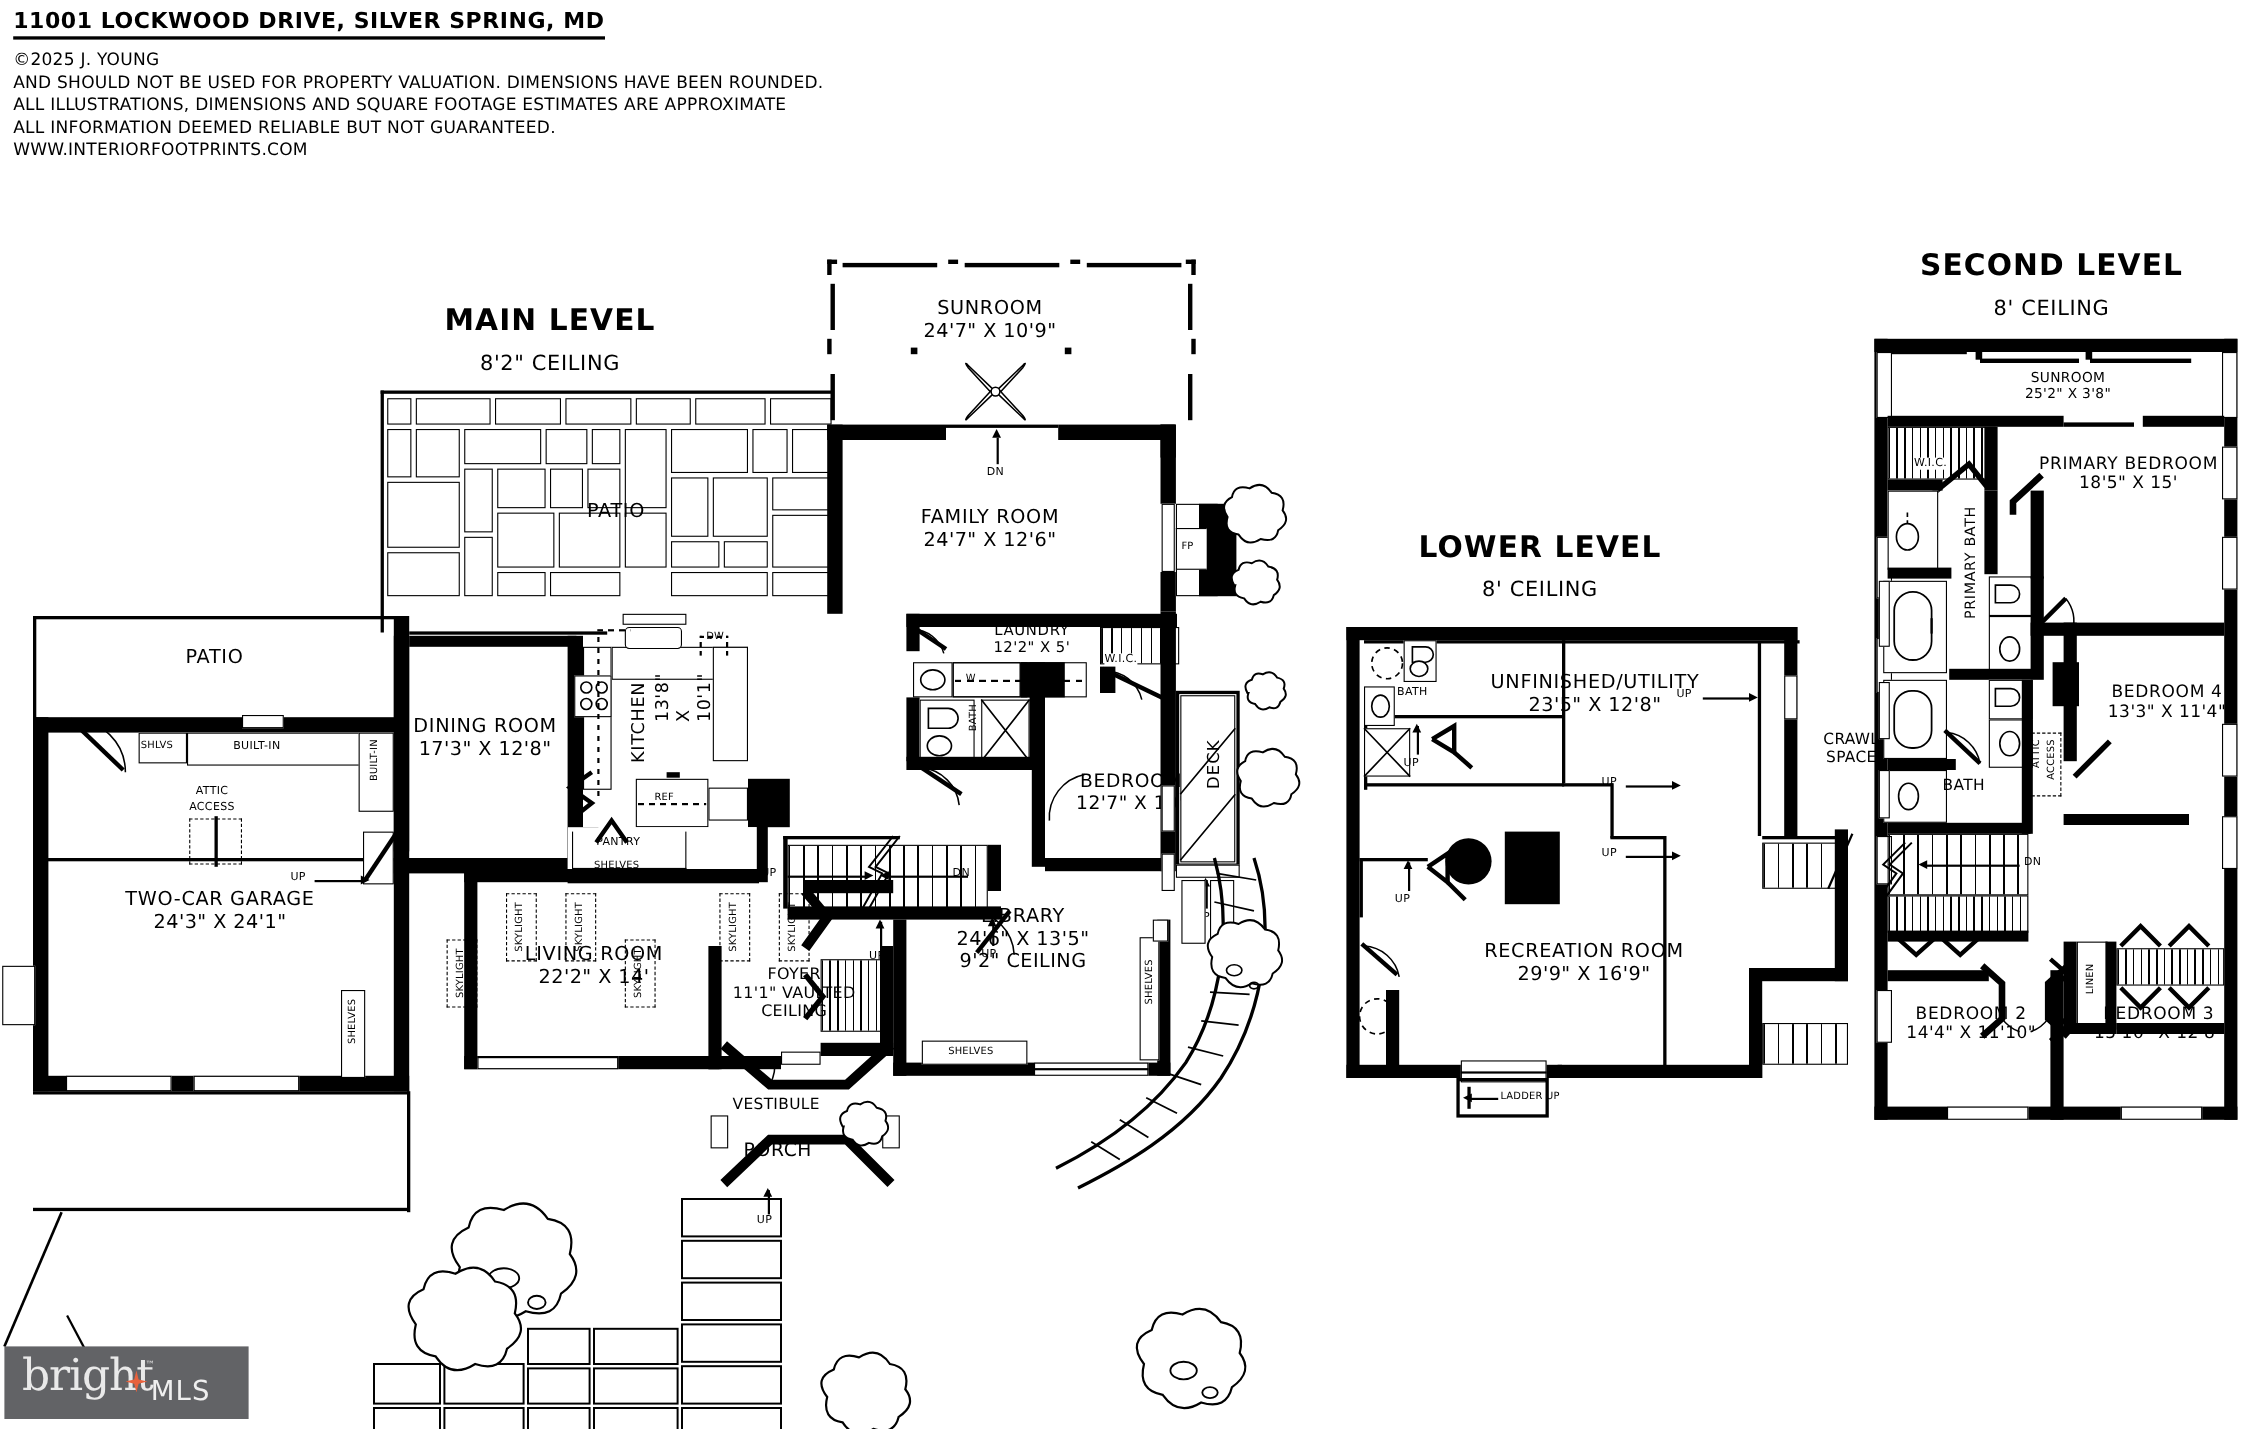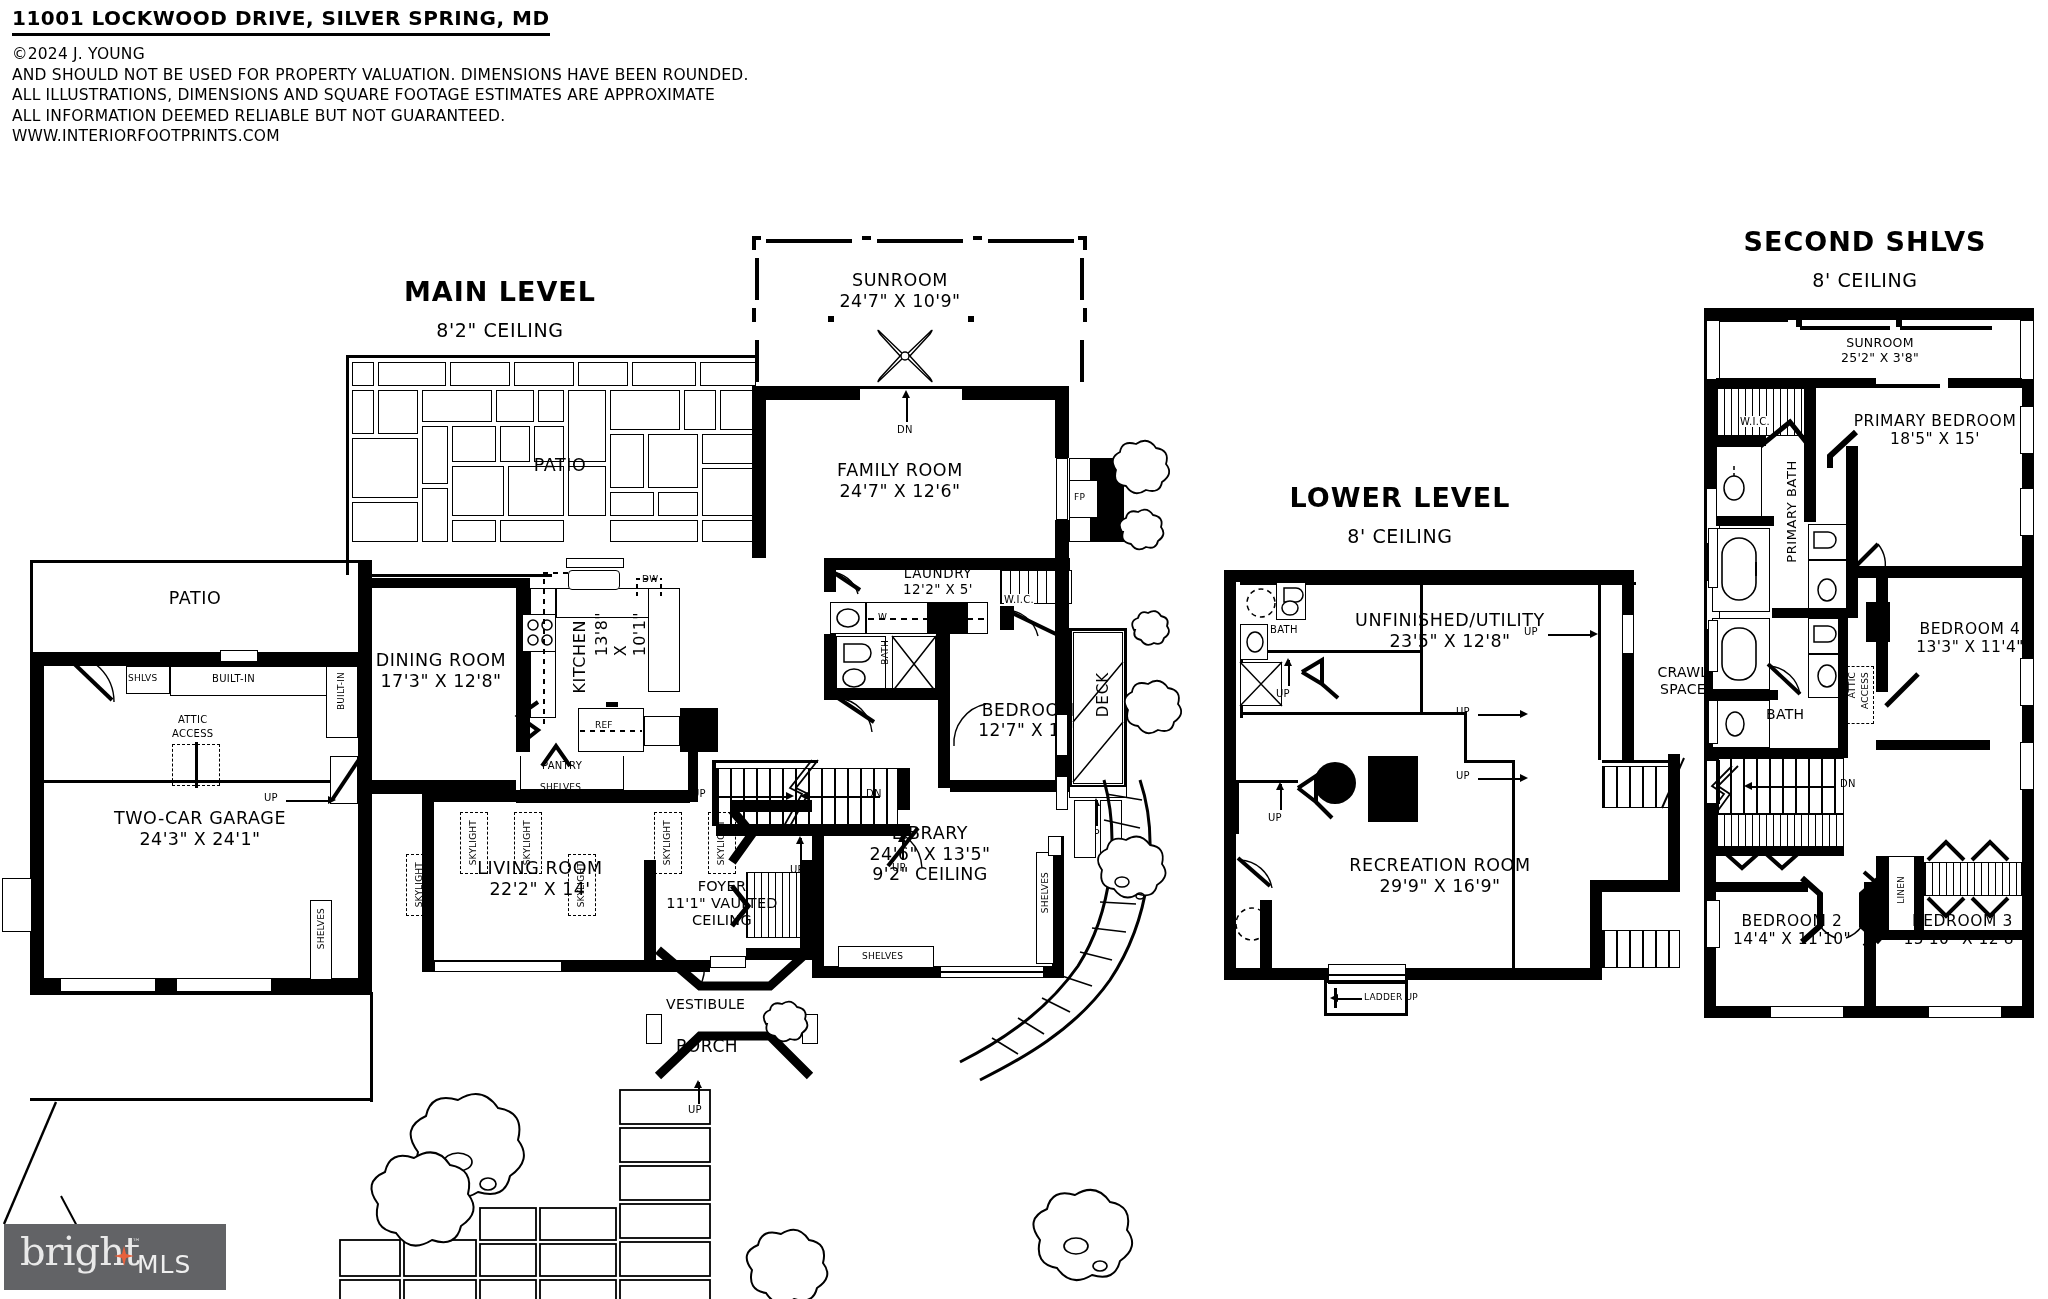--- a/index.html
+++ b/index.html
@@ -71,21 +71,21 @@
   #logo .tm{position:absolute;left:128px;top:13px;font-size:9px;color:#d9d9d9;}
   #logo-leader{position:absolute;left:60px;top:1196px;width:2px;height:34px;background:#000;transform:rotate(-28deg);transform-origin:top center;}
   .sq{position:absolute;background:#000;width:6px;height:6px;}
   svg{overflow:visible;}
 </style>
 </head>
 <body>
 
 <div class="abs" id="header">
   <div id="title-line">11001 LOCKWOOD DRIVE, SILVER SPRING, MD</div>
-  <div class="disclaimer" id="copyright">©2024 J. YOUNG</div>
+  <div class="disclaimer" id="copyright">©2025 J. YOUNG</div>
   <div class="disclaimer">AND  SHOULD NOT BE USED FOR PROPERTY VALUATION. DIMENSIONS HAVE BEEN ROUNDED.</div>
   <div class="disclaimer">ALL ILLUSTRATIONS, DIMENSIONS AND SQUARE FOOTAGE ESTIMATES ARE APPROXIMATE</div>
   <div class="disclaimer">ALL INFORMATION DEEMED RELIABLE BUT NOT GUARANTEED.</div>
   <div class="disclaimer">WWW.INTERIORFOOTPRINTS.COM</div>
 </div>
 
 <div class="abs level-title" style="left:330px;top:276px;width:340px;">MAIN LEVEL</div>
 <div class="abs level-sub" style="left:330px;top:316px;width:340px;">8'2" CEILING</div>
 
 <div class="abs" id="main-level" style="left:0px;top:0px;width:1180px;height:1299px;">
@@ -718,21 +718,21 @@
 
   <div class="stair" style="left:1602px;top:766px;width:68px;height:42px;"></div>
   <svg class="abs" style="left:1660px;top:756px;" width="30" height="56">
     <path d="M2 52 L24 2" stroke="#000" stroke-width="2" fill="none"></path>
   </svg>
   <div class="thin" style="left:1602px;top:760px;width:70px;height:3px;"></div>
 
   <div class="stair" style="left:1602px;top:930px;width:78px;height:38px;"></div>
 </div>
 
-<div class="abs level-title" style="left:1700px;top:226px;width:330px;">SECOND SHLVS</div>
+<div class="abs level-title" style="left:1700px;top:226px;width:330px;">SECOND LEVEL</div>
 <div class="abs level-sub" style="left:1700px;top:266px;width:330px;">8' CEILING</div>
 
 <div class="abs" id="second-level" style="left:0;top:0;width:2048px;height:1299px;">
 
   <div class="w" style="left:1704px;top:308px;width:12px;height:710px;"></div>
   <div class="w" style="left:1704px;top:308px;width:330px;height:12px;"></div>
   <div class="w" style="left:2022px;top:308px;width:12px;height:710px;"></div>
   <div class="w" style="left:1704px;top:1006px;width:330px;height:12px;"></div>
 
   <div class="thin" style="left:1716px;top:318px;width:72px;height:4px;"></div>

